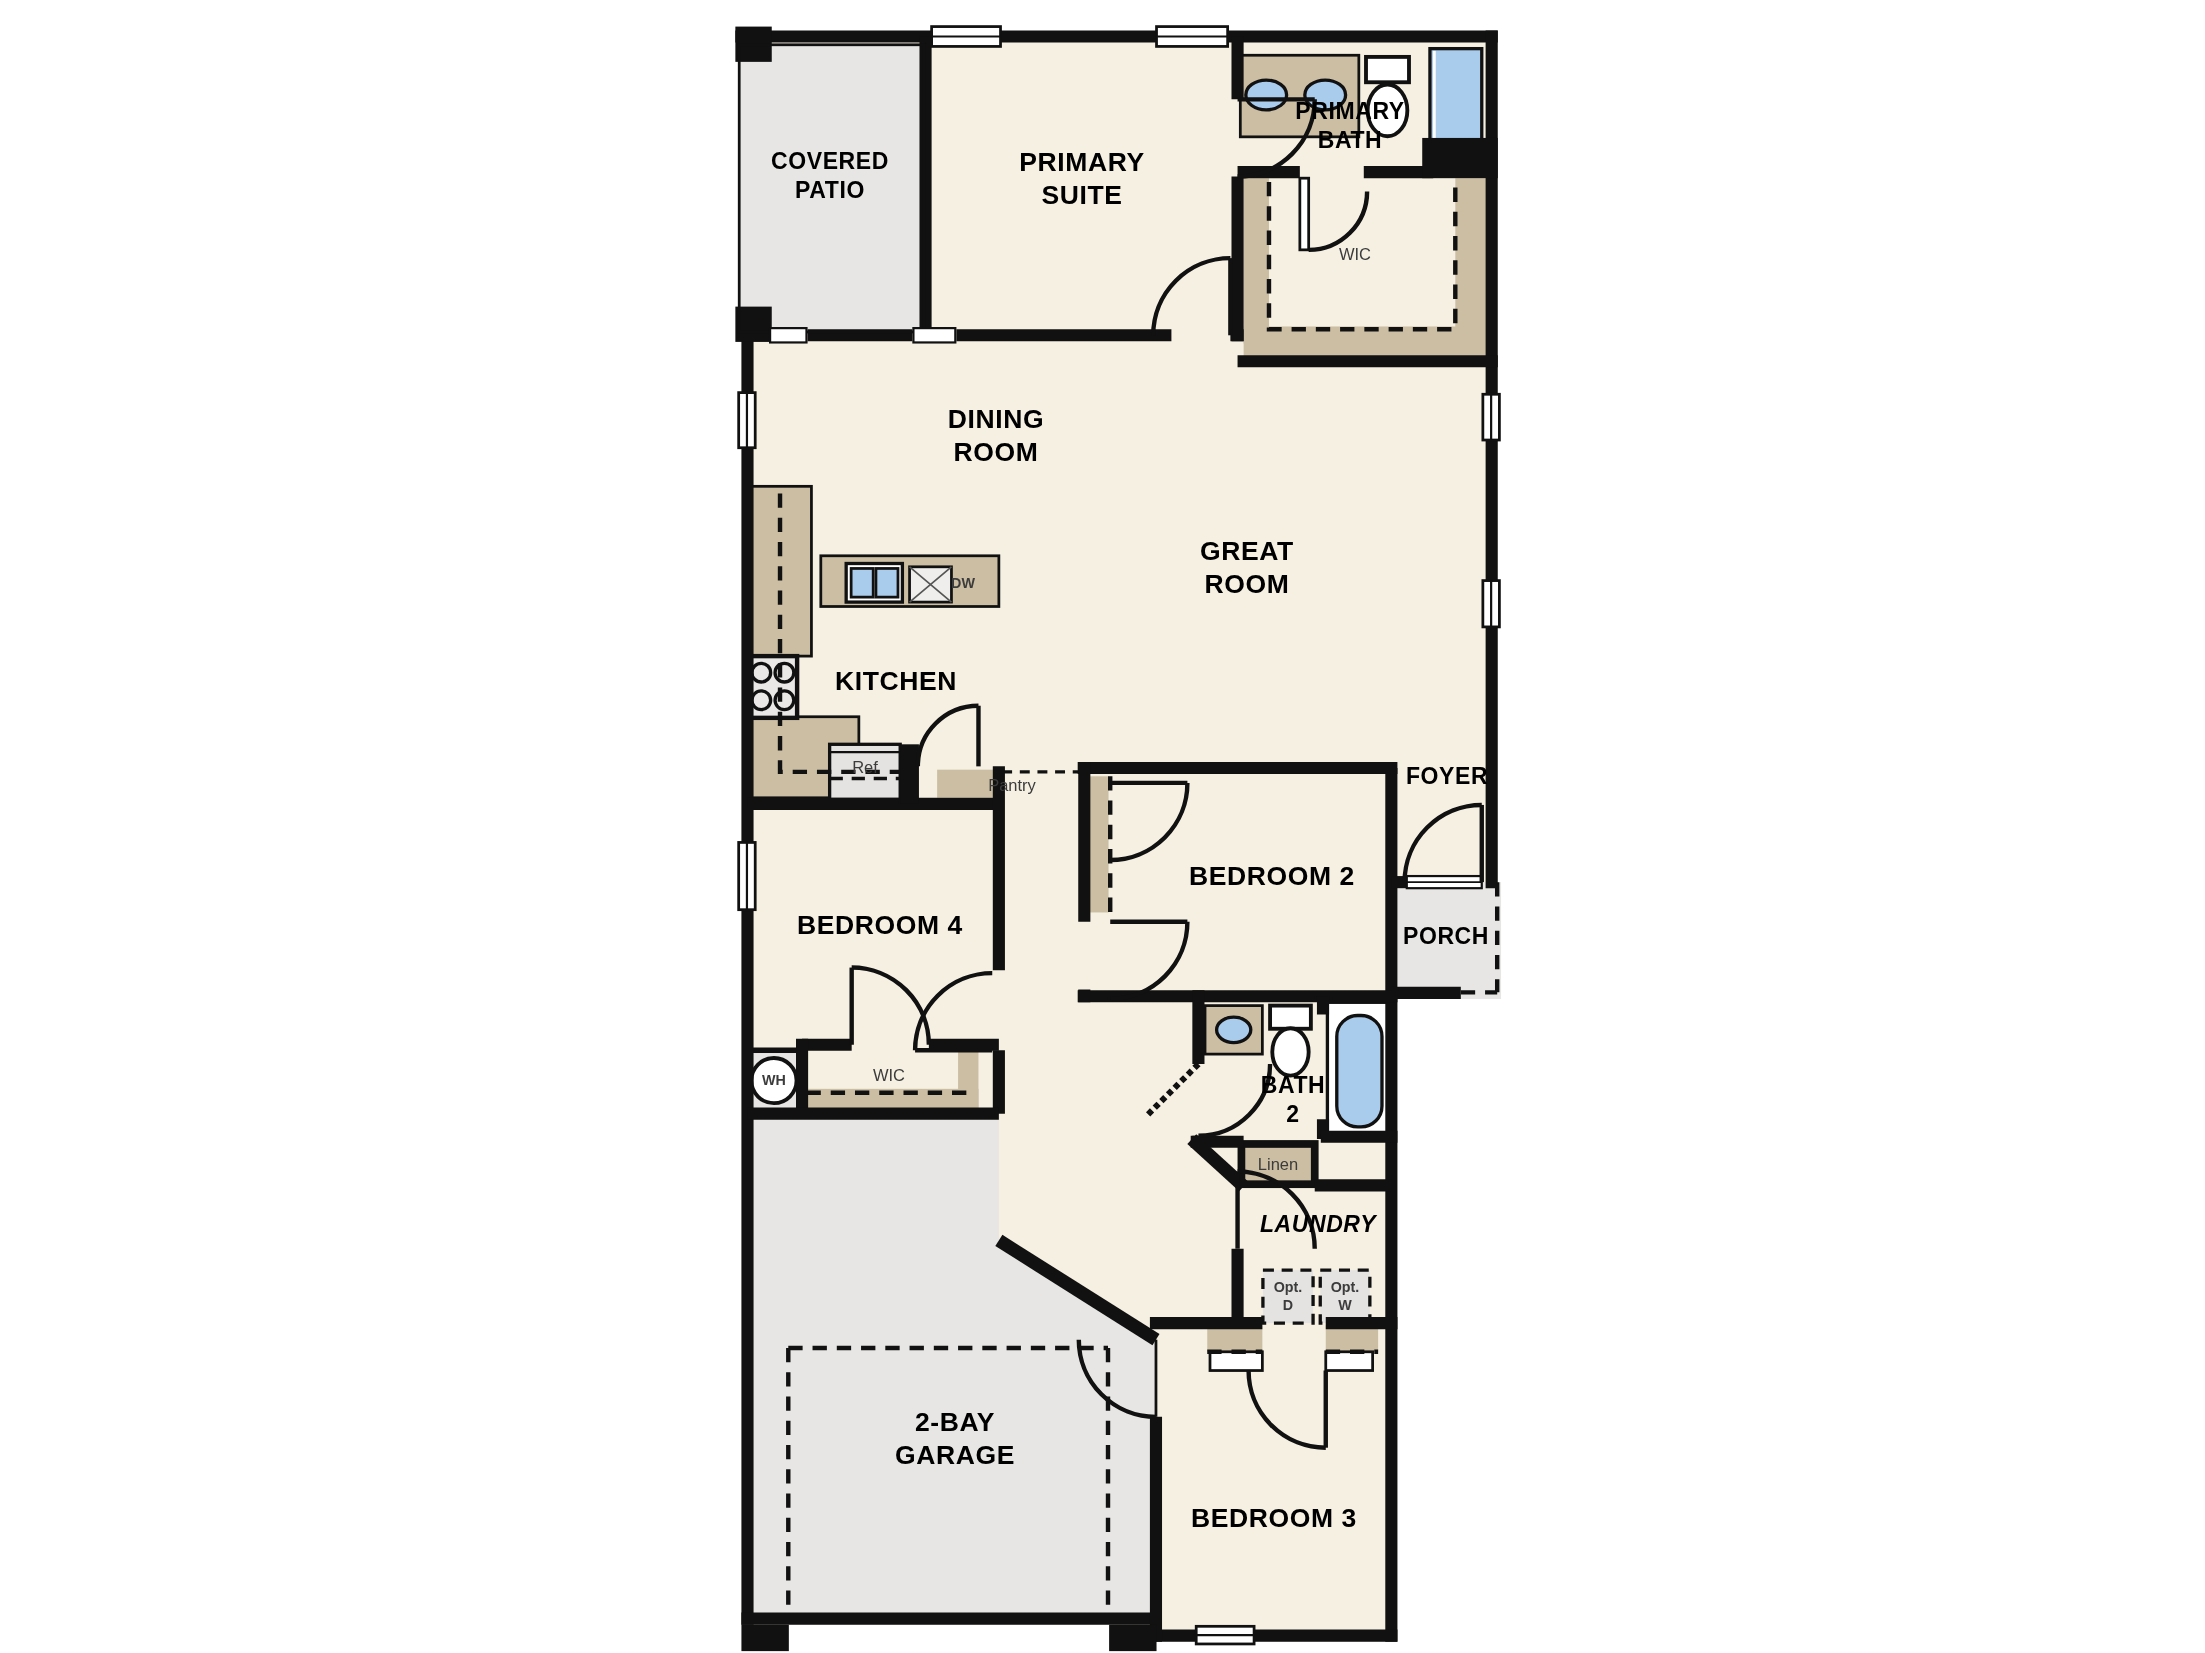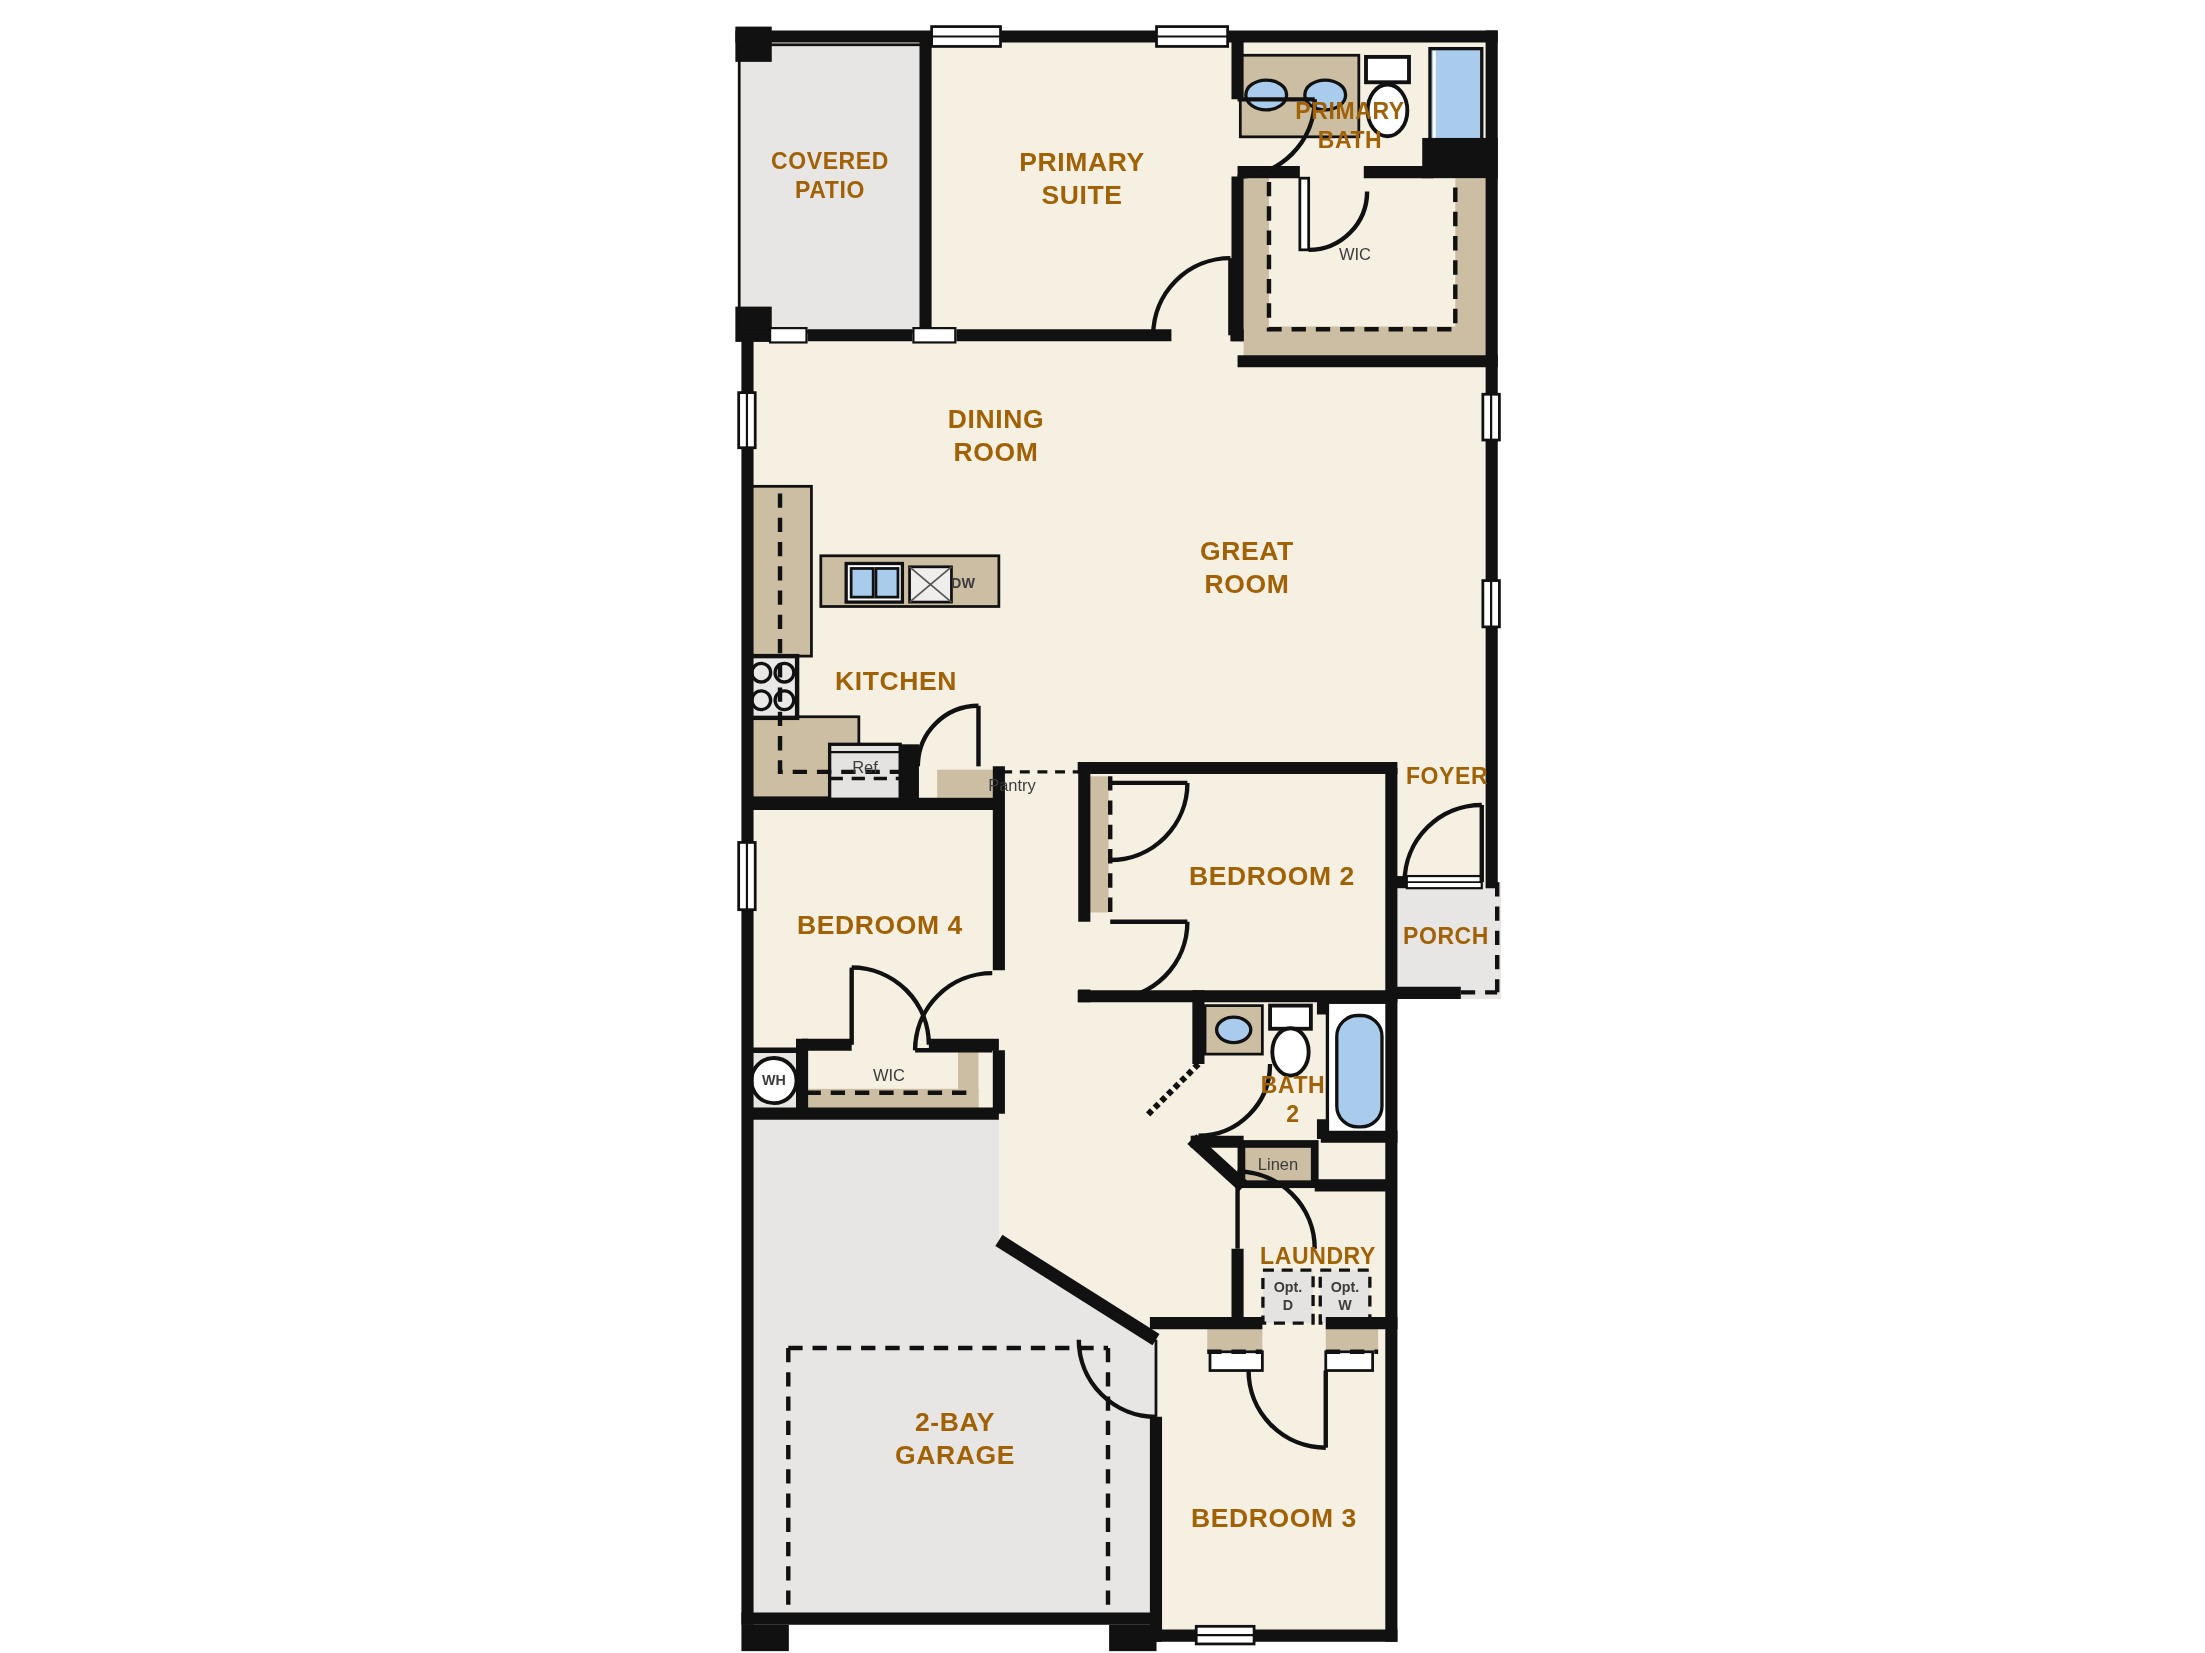--- a/index.html
+++ b/index.html
@@ -1,20 +1,20 @@
 <!DOCTYPE html>
 <html style="font-size:8.8px"><head>
 <meta charset="utf-8">
 <style>
   html,body{margin:0;padding:0;background:#ffffff;}
   .stage{position:relative;width:2205px;height:1654px;background:#ffffff;overflow:hidden;
          font-family:"Liberation Sans", sans-serif;}
   .stage svg{position:absolute;left:0;top:0;}
   .lbl{position:absolute;transform:translate(-50%,-50%);white-space:pre-line;text-align:center;
-       font-weight:bold;color:#a16207;line-height:1.25;letter-spacing:0.6px;}
+       font-weight:bold;color:#000000;line-height:1.25;letter-spacing:0.6px;}
   .lbl.big{font-size:26.5px;}
   .lbl.med{font-size:23px;}
   .lbl.small{font-size:16.5px;font-weight:normal;color:#3c3c3c;letter-spacing:0;}
   .lbl.tiny{font-size:14.3px;font-weight:bold;color:#3c3c3c;letter-spacing:0;}
 </style>
 </head>
 <body>
 
 <div class="stage">
 <svg width="2205" height="1654" viewBox="0 0 4000 3000">
@@ -299,21 +299,21 @@
   <div class="lbl small" style="left:966px;top:785px;margin-left:46px;">Pantry</div>
   <div class="lbl med" style="left:1447px;top:776px;">FOYER</div>
   <div class="lbl big" style="left:1272px;top:877px;">BEDROOM 2</div>
   <div class="lbl med" style="left:1446px;top:936px;">PORCH</div>
   <div class="lbl big" style="left:880px;top:926px;">BEDROOM 4</div>
   <div class="lbl small" style="left:889px;top:1075px;">WIC</div>
   <div class="lbl tiny" style="left:774px;top:1081px;">WH</div>
   <div class="lbl med" style="left:1293px;top:1100px;">BATH
 2</div>
   <div class="lbl small" style="left:1278px;top:1164px;">Linen</div>
-  <div class="lbl med" style="left:1318px;top:1256px;">LAUNDRY</div>
+  <div class="lbl med" style="left:1318px;top:1224px;font-style:italic;">LAUNDRY</div>
   <div class="lbl tiny" style="left:1288px;top:1297px;">Opt.
 D</div>
   <div class="lbl tiny" style="left:1345px;top:1297px;">Opt.
 W</div>
   <div class="lbl big" style="left:955px;top:1439px;">2-BAY
 GARAGE</div>
   <div class="lbl big" style="left:1274px;top:1519px;">BEDROOM 3</div>
 </div>
 
 

